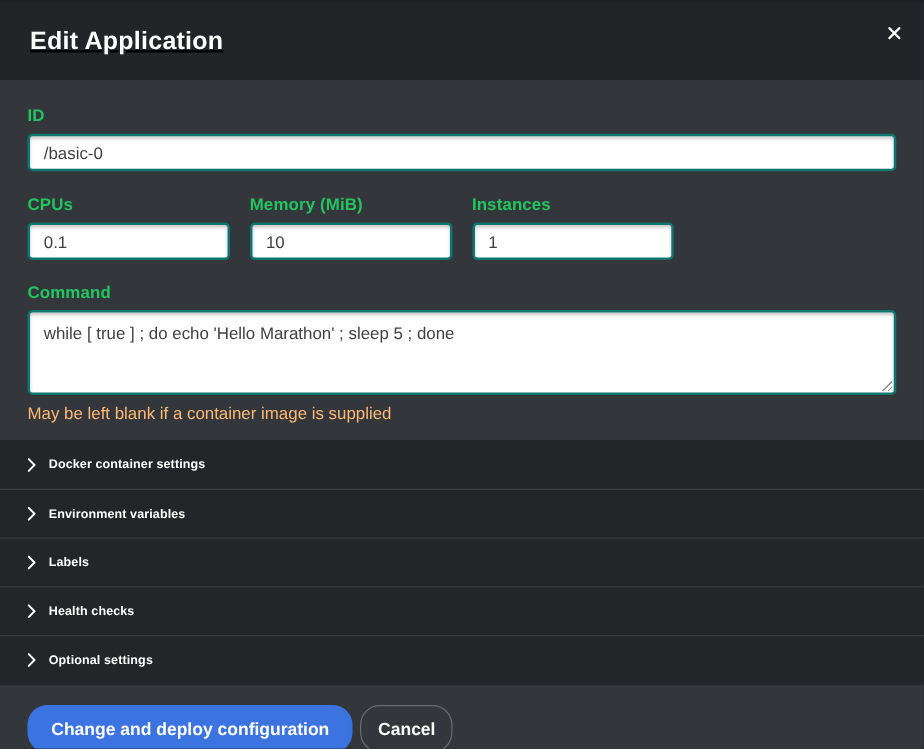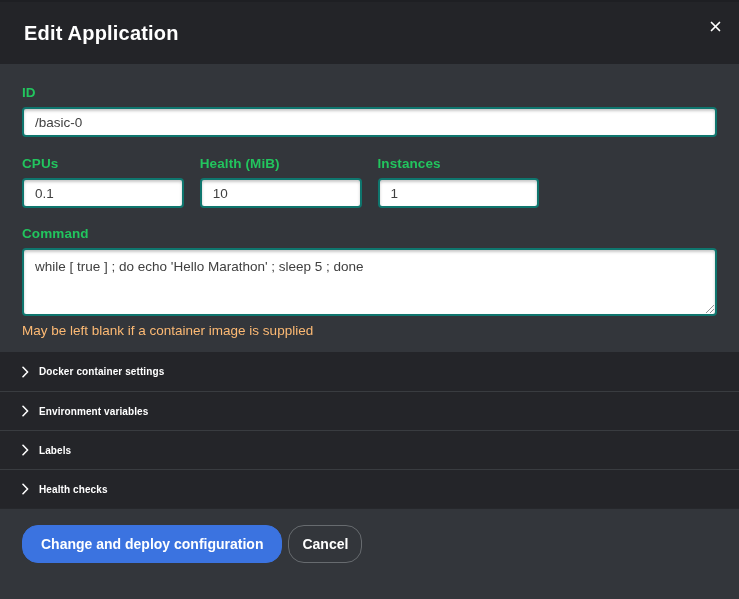--- a/index.html
+++ b/index.html
@@ -14,20 +14,21 @@
   }
 
   
   .modal-header {
     flex: none; height: 64px;
     background: #232428;
     display: flex; align-items: center;
     padding: 0 24px;
     position: relative;
     border-top: 2px solid #1e1f23;
+    text-decoration: underline;
   }
   .modal-title { color: #ffffff; font-size: 20px; font-weight: 700; letter-spacing: .2px; }
   .close-btn {
     position: absolute; right: 12px; top: 12px;
     width: 24px; height: 24px;
     background: none; border: none; cursor: pointer;
     display: flex; align-items: center; justify-content: center;
   }
   .close-btn svg { display: block; }
 
@@ -138,21 +139,21 @@
       <label class="form-label">ID</label>
       <input class="text-input" type="text" value="/basic-0" style="">
     </div>
 
     <div class="grid-4">
       <div>
         <label class="form-label">CPUs</label>
         <input class="text-input" type="text" value="0.1" style="">
       </div>
       <div>
-        <label class="form-label">Health (MiB)</label>
+        <label class="form-label">Memory (MiB)</label>
         <input class="text-input" type="text" value="10" style="">
       </div>
       <div>
         <label class="form-label">Instances</label>
         <input class="text-input" type="text" value="1" style="">
       </div>
     </div>
 
     <div class="command-group">
       <label class="form-label">Command</label>
@@ -196,20 +197,28 @@
 
     <div class="section-row">
       <span class="chevron">
         <svg width="7" height="12" viewBox="0 0 7 12" fill="none">
           <polyline points="1,1.3 5.6,6 1,10.7" stroke="#ffffff" stroke-width="1.6" stroke-linecap="round" stroke-linejoin="round"></polyline>
         </svg>
       </span>
       <span class="section-label">Health checks</span>
     </div>
 
+    <div class="section-row">
+      <span class="chevron">
+        <svg width="7" height="12" viewBox="0 0 7 12" fill="none">
+          <polyline points="1,1.3 5.6,6 1,10.7" stroke="#ffffff" stroke-width="1.6" stroke-linecap="round" stroke-linejoin="round"></polyline>
+        </svg>
+      </span>
+      <span class="section-label">Optional settings</span>
+    </div>
 
   </div>
 
   <div class="modal-footer">
     <button class="btn btn-primary">Change and deploy configuration</button>
     <button class="btn btn-cancel">Cancel</button>
   </div>
 
 </div>
 

